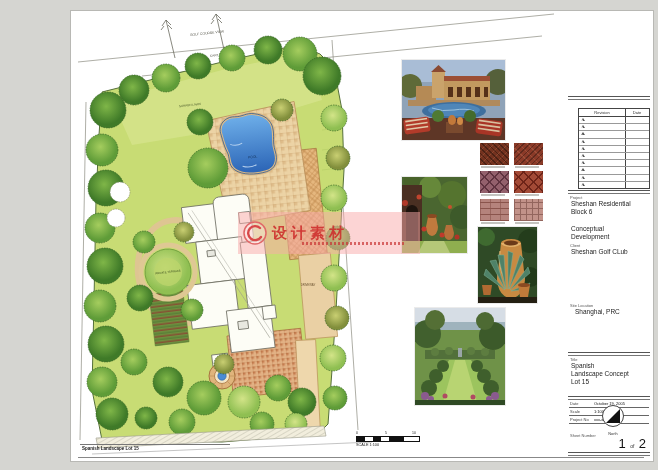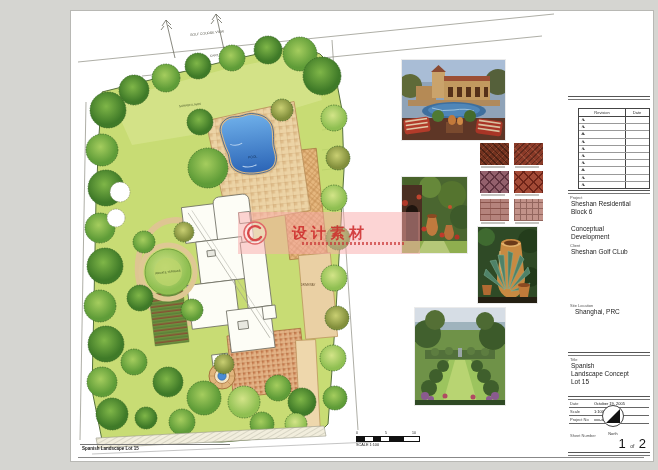--- a/index.html
+++ b/index.html
@@ -5,21 +5,21 @@
   html,body{margin:0;padding:0;background:#d5d5d1;width:658px;height:470px;overflow:hidden;
     font-family:"Liberation Sans",sans-serif;-webkit-font-smoothing:antialiased;}
   #page{position:relative;width:658px;height:470px;}
   #sheet{position:absolute;left:70px;top:10px;width:584px;height:452px;background:#ffffff;
     border:1px solid #b8b8b4;box-sizing:border-box;}
   
   #plan-svg{position:absolute;left:72px;top:10px;}
   
   #watermark{position:absolute;left:238px;top:212px;width:182px;height:42px;
     background:rgba(250,170,170,.5);z-index:40;display:flex;align-items:center;padding:0 4px;box-sizing:border-box;}
-  #watermark .wm-text{color:rgba(205,40,40,.85);font-size:15px;font-weight:bold;letter-spacing:4px;margin-left:24px;}
+  #watermark .wm-text{color:rgba(205,40,40,.85);font-size:15px;font-weight:bold;letter-spacing:4px;margin-left:4px;}
   #watermark .wm-sub{position:absolute;left:64px;top:30px;width:104px;height:3px;
     background:repeating-linear-gradient(90deg,rgba(200,50,50,.7) 0 2px,transparent 2px 4px);}
   
   .photo{position:absolute;box-shadow:0 0 0 1px rgba(0,0,0,.08);}
   #tiles{position:absolute;left:480px;top:143px;width:63px;height:80px;
     display:grid;grid-template-columns:29px 29px;grid-column-gap:5px;grid-row-gap:4px;}
   .tile-cell{width:29px;height:22px;position:relative;}
   .tile-cap{position:absolute;left:1px;bottom:-3px;width:24px;height:2px;background:#c3c3bf;}
   .t1{background:#73321f;background-image:repeating-linear-gradient(45deg,rgba(0,0,0,.35) 0 1px,transparent 1px 4px),repeating-linear-gradient(-45deg,rgba(255,160,110,.2) 0 1px,transparent 1px 5px);}
   .t2{background:#8a3a28;background-image:repeating-linear-gradient(-45deg,rgba(0,0,0,.3) 0 1px,transparent 1px 4px),repeating-linear-gradient(45deg,rgba(255,170,130,.18) 0 1px,transparent 1px 6px);}

